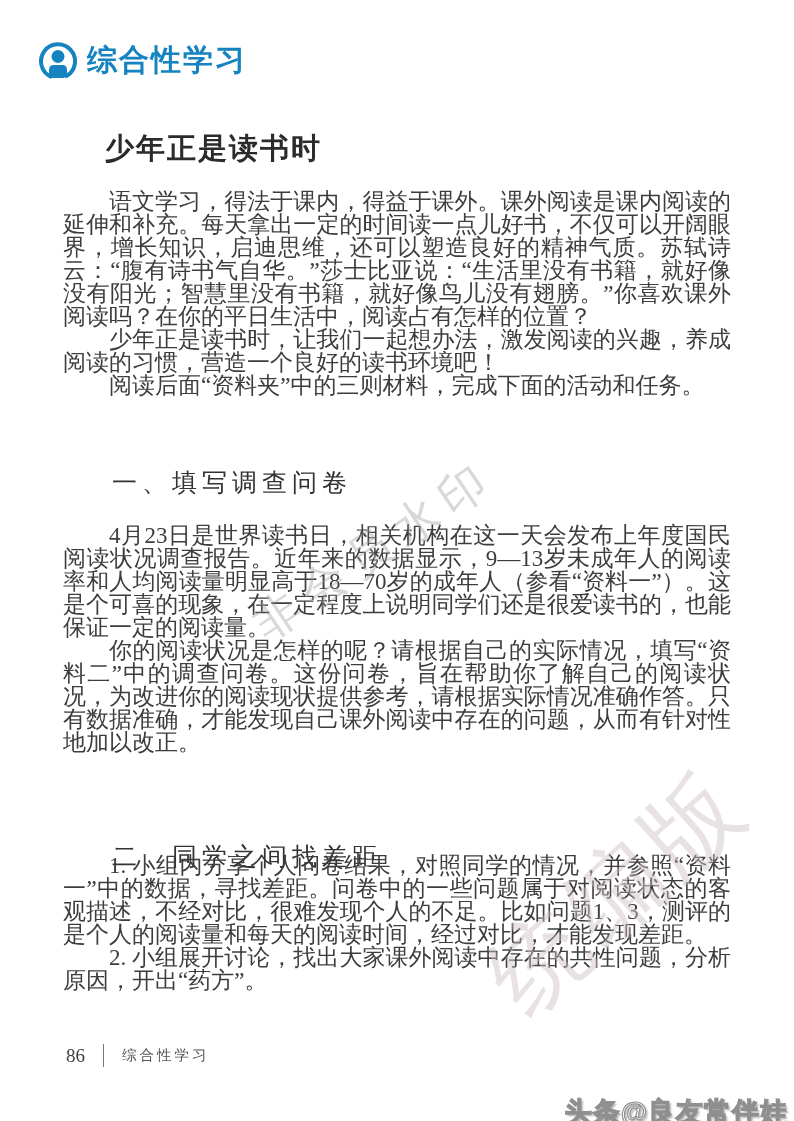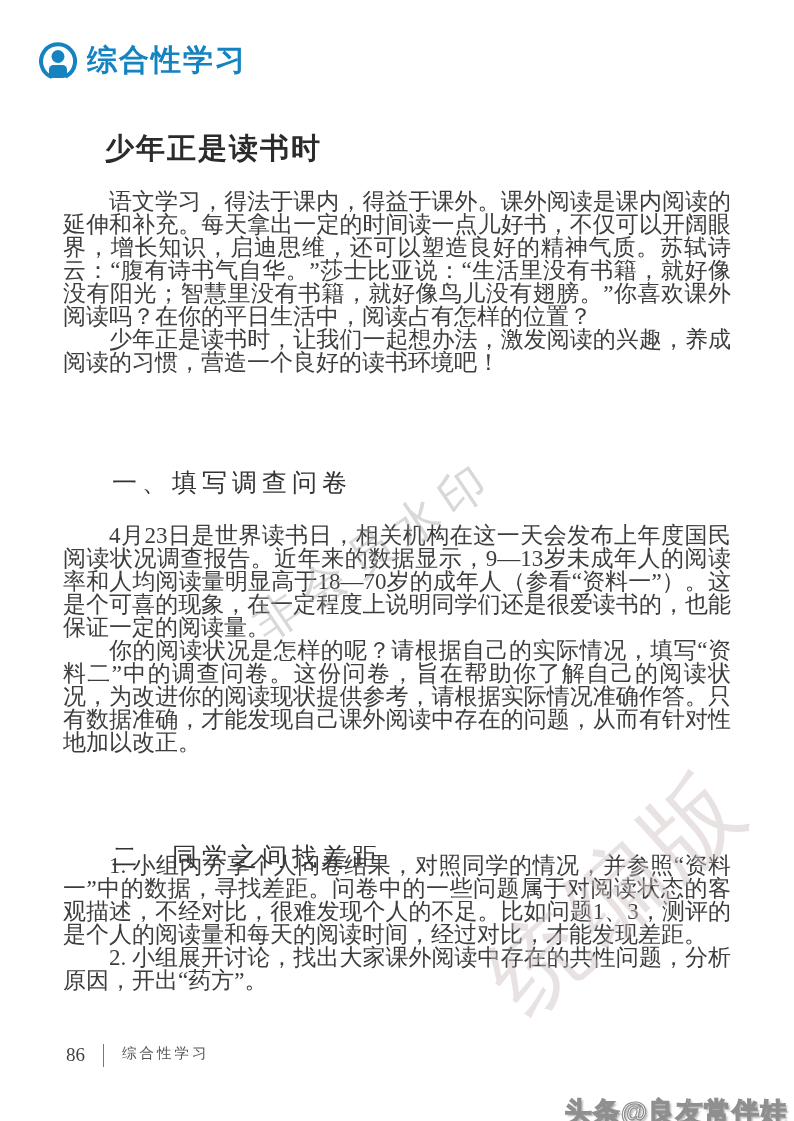--- a/index.html
+++ b/index.html
@@ -42,21 +42,21 @@
   .section-heading{
     position:absolute;left:112px;
     font-size:25px;letter-spacing:5px;
     color:#333;
   }
   .sec1-heading{top:466px;}
   .sec2-heading{top:840px;}
   
   .footer{
     position:absolute;top:1044px;left:66px;
-    display:flex;
+    display:flex;align-items:center;
   }
   .footer-page{font-size:19px;color:#3f3f3f;}
   .footer-divider{width:1px;height:23px;background:#777;margin:0 18px;}
   .footer-chapter{font-size:14.5px;color:#555;letter-spacing:3px;}
   
   .wm-center{
     position:absolute;left:258px;top:598px;
     transform:rotate(-34deg);transform-origin:0 50%;
     font-family:"Liberation Sans", sans-serif;
     font-size:46px;letter-spacing:10px;white-space:nowrap;
@@ -92,20 +92,21 @@
       <rect x="11" y="24" width="18" height="13" rx="4.5" fill="#1583c0"></rect>
     </svg>
     <span class="header-label">综合性学习</span>
   </div>
 
   <h1 class="doc-title">少年正是读书时</h1>
 
   <div class="textblock intro">
     <p>语文学习，得法于课内，得益于课外。课外阅读是课内阅读的延伸和补充。每天拿出一定的时间读一点儿好书，不仅可以开阔眼界，增长知识，启迪思维，还可以塑造良好的精神气质。苏轼诗云：“腹有诗书气自华。”莎士比亚说：“生活里没有书籍，就好像没有阳光；智慧里没有书籍，就好像鸟儿没有翅膀。”你喜欢课外阅读吗？在你的平日生活中，阅读占有怎样的位置？</p>
     <p>少年正是读书时，让我们一起想办法，激发阅读的兴趣，养成阅读的习惯，营造一个良好的读书环境吧！</p>
+    <p>阅读后面“资料夹”中的三则材料，完成下面的活动和任务。</p>
   </div>
 
   <div class="section-heading sec1-heading">一、填写调查问卷</div>
   <div class="textblock sec1-body">
     <p>4月23日是世界读书日，相关机构在这一天会发布上年度国民阅读状况调查报告。近年来的数据显示，9—13岁未成年人的阅读率和人均阅读量明显高于18—70岁的成年人（参看“资料一”）。这是个可喜的现象，在一定程度上说明同学们还是很爱读书的，也能保证一定的阅读量。</p>
     <p>你的阅读状况是怎样的呢？请根据自己的实际情况，填写“资料二”中的调查问卷。这份问卷，旨在帮助你了解自己的阅读状况，为改进你的阅读现状提供参考，请根据实际情况准确作答。只有数据准确，才能发现自己课外阅读中存在的问题，从而有针对性地加以改正。</p>
   </div>
 
   <div class="section-heading sec2-heading">二、同学之间找差距</div>
   <div class="textblock sec2-body">

